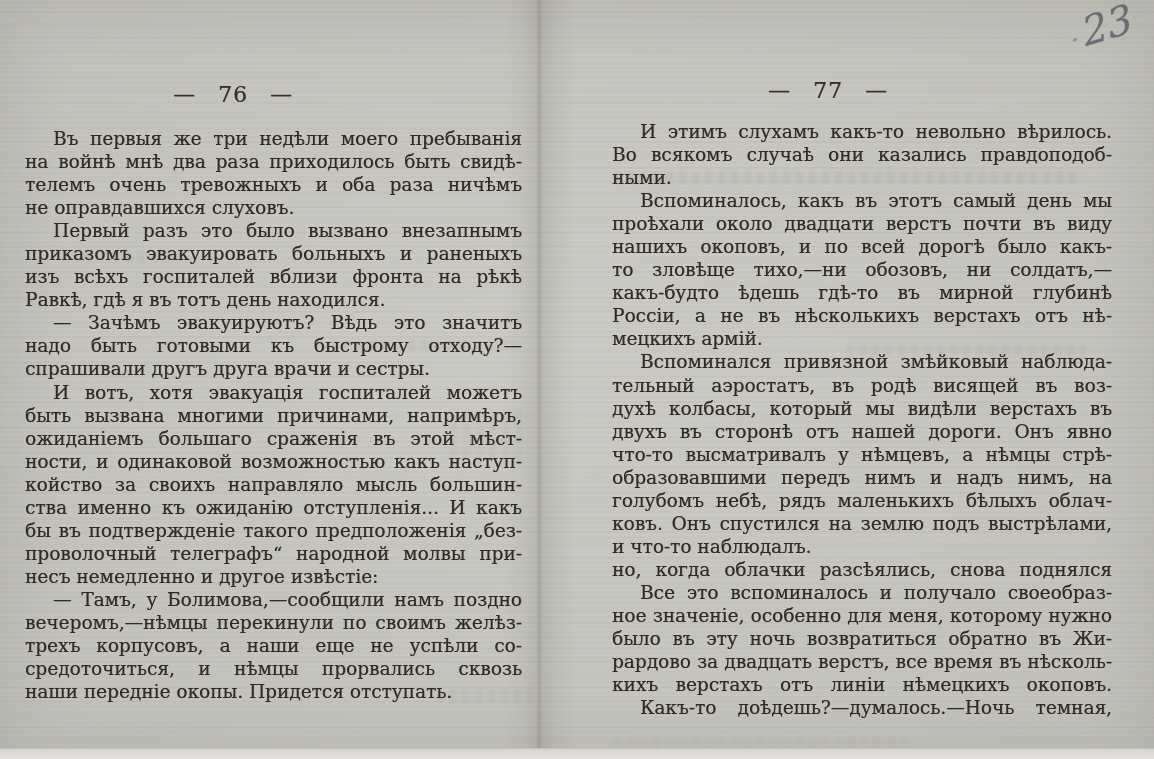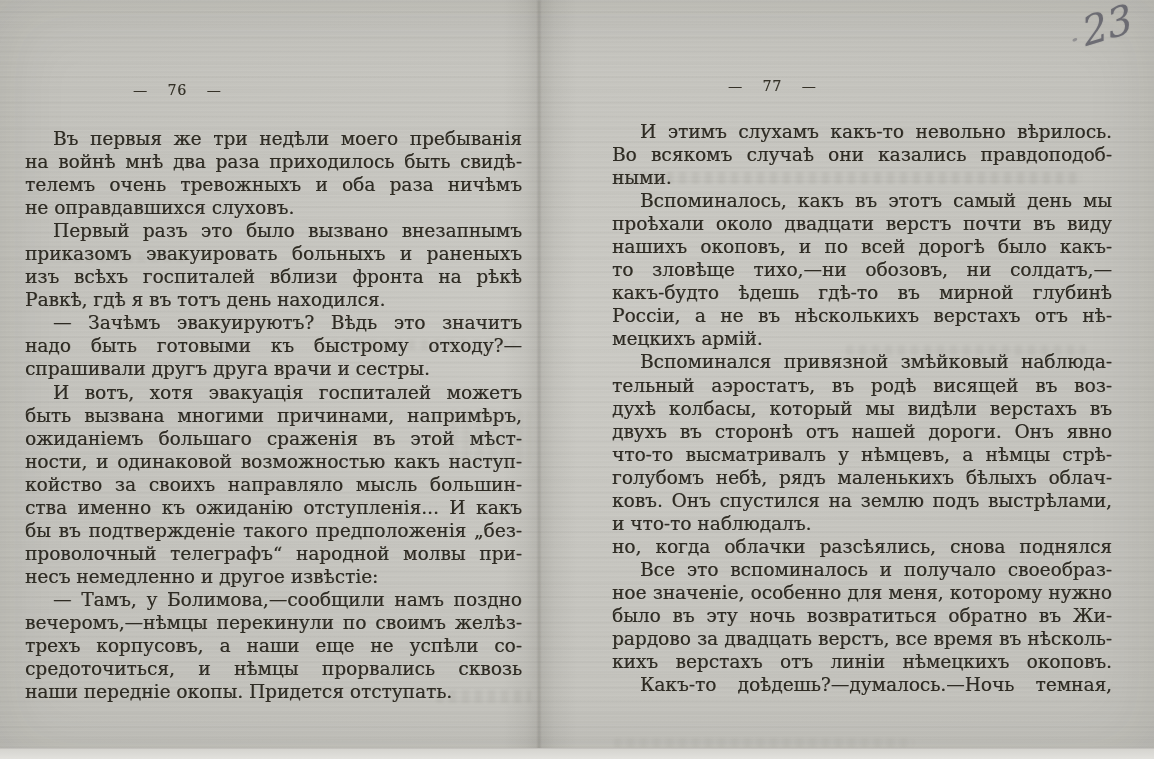--- a/index.html
+++ b/index.html
@@ -35,25 +35,26 @@
     background: rgba(70,66,58,0.20);
     filter: blur(1px);
   }
 
   .page { position: absolute; top: 0; height: 759px; }
   .page-left  { left: 0;    width: 554px; }
   .page-right { left: 554px; width: 600px; }
 
   .page-header {
     position: absolute;
-    font-size: 14px;
+    font-size: 22px;
     letter-spacing: 1px;
     word-spacing: 14px;
     color: #333026;
     text-shadow: 0.4px 0.3px 0.6px rgba(46,42,34,0.55);
+    text-align: center;
     white-space: nowrap;
   }
   .page-left  .page-header { left: 133px; top: 82px;  width: 200px; }
   .page-right .page-header { left: 174px; top: 78px;  width: 200px; }
 
   .text-block { position: absolute; }
   .page-left  .text-block { left: 25px; top: 127px; width: 497px; }
   .page-right .text-block { left: 58px; top: 120px; width: 500px; }
 
   .para { display: block; }
@@ -180,20 +181,21 @@
           <div class="line">какъ-будто ѣдешь гдѣ-то въ мирной глубинѣ</div>
           <div class="line">Россіи, а не въ нѣсколькихъ верстахъ отъ нѣ-</div>
           <div class="line endline">мецкихъ армій.</div>
         </div>
         <div class="para">
           <div class="line">Вспоминался привязной змѣйковый наблюда-</div>
           <div class="line">тельный аэростатъ, въ родѣ висящей въ воз-</div>
           <div class="line">духѣ колбасы, который мы видѣли верстахъ въ</div>
           <div class="line">двухъ въ сторонѣ отъ нашей дороги. Онъ явно</div>
           <div class="line">что-то высматривалъ у нѣмцевъ, а нѣмцы стрѣ-</div>
+          <div class="line">образовавшими передъ нимъ и надъ нимъ, на</div>
           <div class="line">голубомъ небѣ, рядъ маленькихъ бѣлыхъ облач-</div>
           <div class="line">ковъ. Онъ спустился на землю подъ выстрѣлами,</div>
           <div class="line endline">и что-то наблюдалъ.</div>
           <div class="line">но, когда облачки разсѣялись, снова поднялся</div>
         </div>
         <div class="para">
           <div class="line">Все это вспоминалось и получало своеобраз-</div>
           <div class="line">ное значеніе, особенно для меня, которому нужно</div>
           <div class="line">было въ эту ночь возвратиться обратно въ Жи-</div>
           <div class="line">рардово за двадцать верстъ, все время въ нѣсколь-</div>

